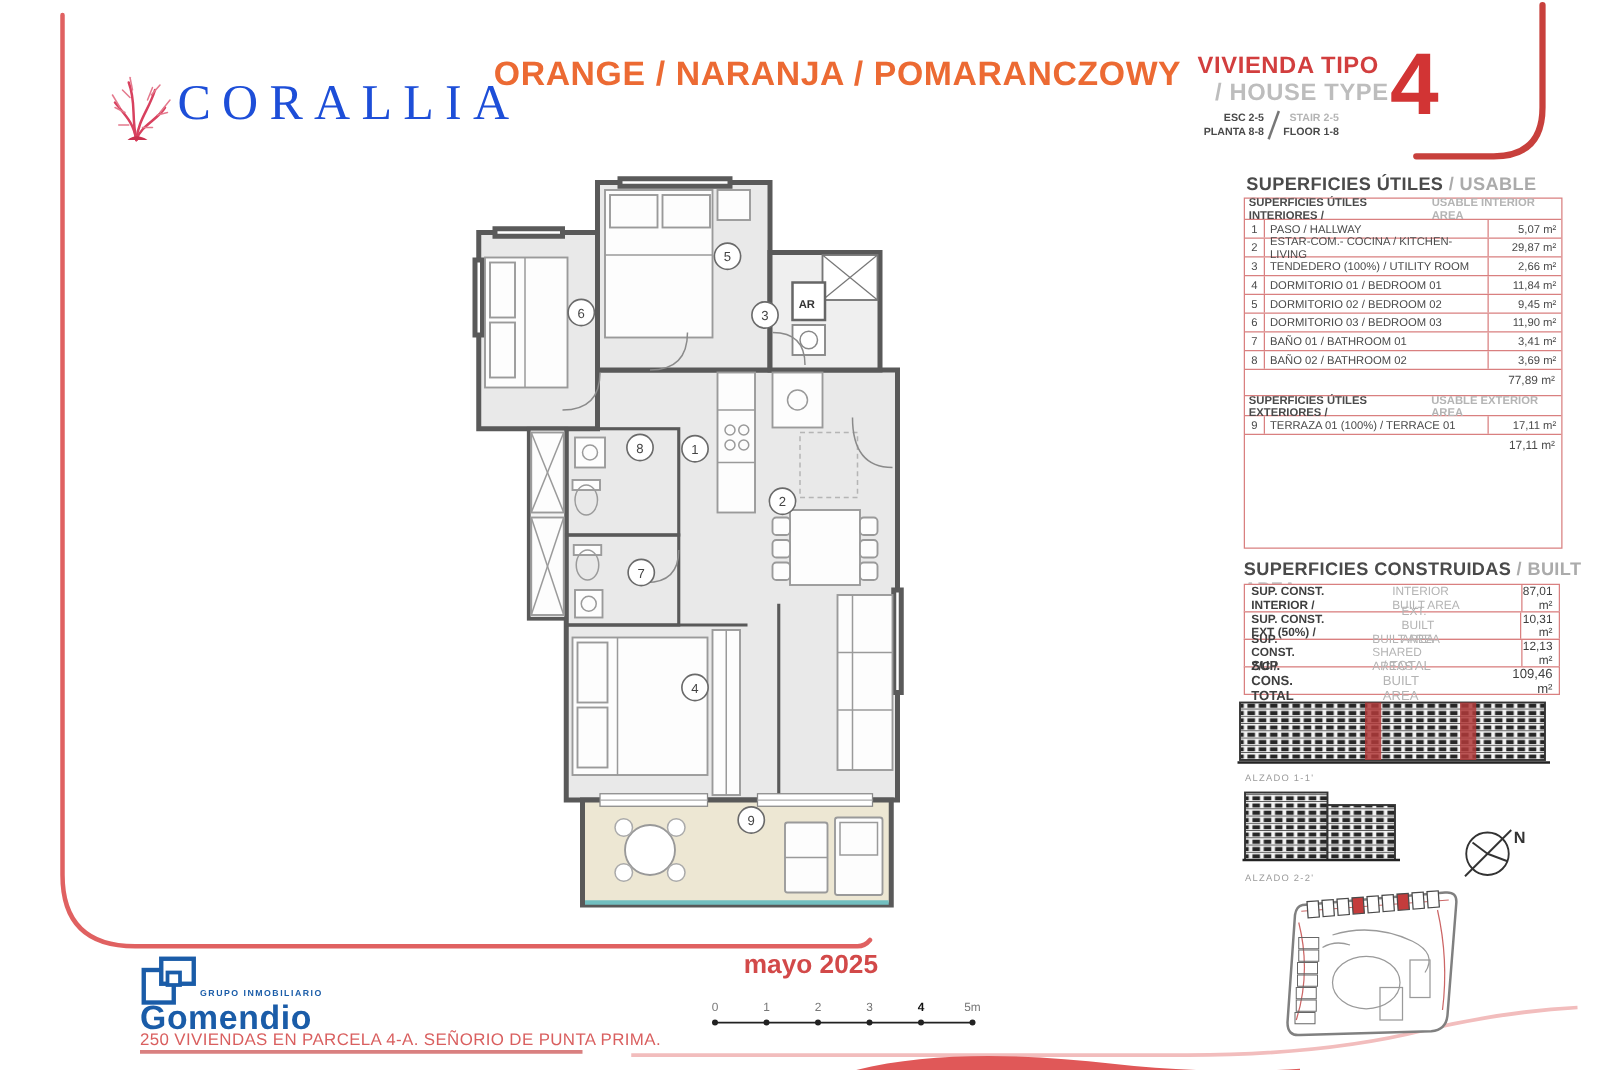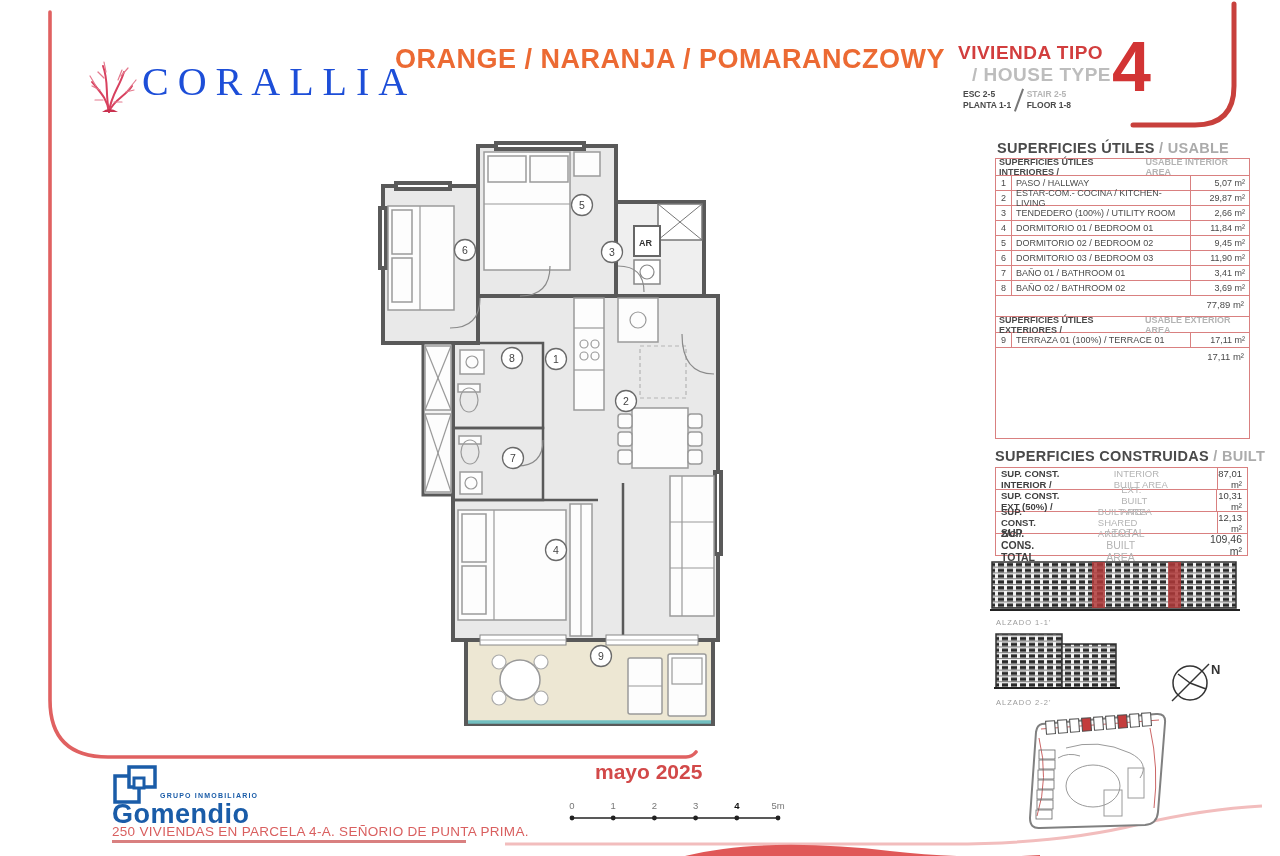--- a/index.html
+++ b/index.html
@@ -8,21 +8,21 @@
   .abs{position:absolute;}
 
   
   .brand-text{font-family:"Liberation Serif",serif;color:#1d4ed8;font-size:40px;letter-spacing:9px;}
   .color-title{color:#EC6A33;font-weight:bold;font-size:27px;letter-spacing:.5px;text-align:center;}
 
   
   .ht-es{color:#D23E3E;font-weight:bold;font-size:19px;letter-spacing:.5px;}
   .ht-en{color:#BDBDBD;font-weight:bold;font-size:19px;letter-spacing:.5px;}
   .ht-num{color:#D23434;font-weight:bold;font-size:70px;line-height:1;}
-  .ht-small{font-size:8.5px;font-weight:bold;color:#4A4A4A;line-height:1.35;}
+  .ht-small{font-size:8.5px;font-weight:bold;color:#4A4A4A;line-height:1.35;text-align:right;}
   .ht-small .gray{color:#B5B5B5;}
   .ht-slash{width:1.5px;height:24px;background:#777;transform:rotate(20deg);margin:0 7px;}
 
   
   .sec-title{font-size:14.5px;font-weight:bold;color:#4A4A4A;letter-spacing:.3px;}
   .sec-title .gray{color:#ABABAB;}
   .box{border:1.5px solid #D98080;background:#fff;display:flex;flex-direction:column;}
   .thead{display:flex;align-items:center;font-size:9px;font-weight:bold;color:#4A4A4A;
          border-bottom:1px solid #D98080;padding:0 3px;height:17px;box-sizing:border-box;}
   .thead .gray{color:#B4B4B4;font-weight:bold;margin-left:3px;}
@@ -92,21 +92,21 @@
     <span class="abs brand-text" style="left:64px;top:8px;">CORALLIA</span>
   </div>
 
   <div class="abs color-title" style="left:395px;top:44px;width:550px;">ORANGE / NARANJA / POMARANCZOWY</div>
 
   <div class="abs ht-es" style="left:958px;top:42px;">VIVIENDA TIPO</div>
   <div class="abs ht-en" style="left:972px;top:64px;">/ HOUSE TYPE</div>
   <div class="abs" style="left:963px;top:88px;display:flex;align-items:center;">
     <div class="ht-small">
       <div>ESC 2-5</div>
-      <div>PLANTA 1-1</div>
+      <div>PLANTA 8-8</div>
     </div>
     <div class="ht-slash"></div>
     <div class="ht-small">
       <div class="gray">STAIR 2-5</div>
       <div>FLOOR 1-8</div>
     </div>
   </div>
   <div class="abs ht-num" style="left:1112px;top:32px;">4</div>
 
   <div class="abs sec-title" style="left:997px;top:140px;">

